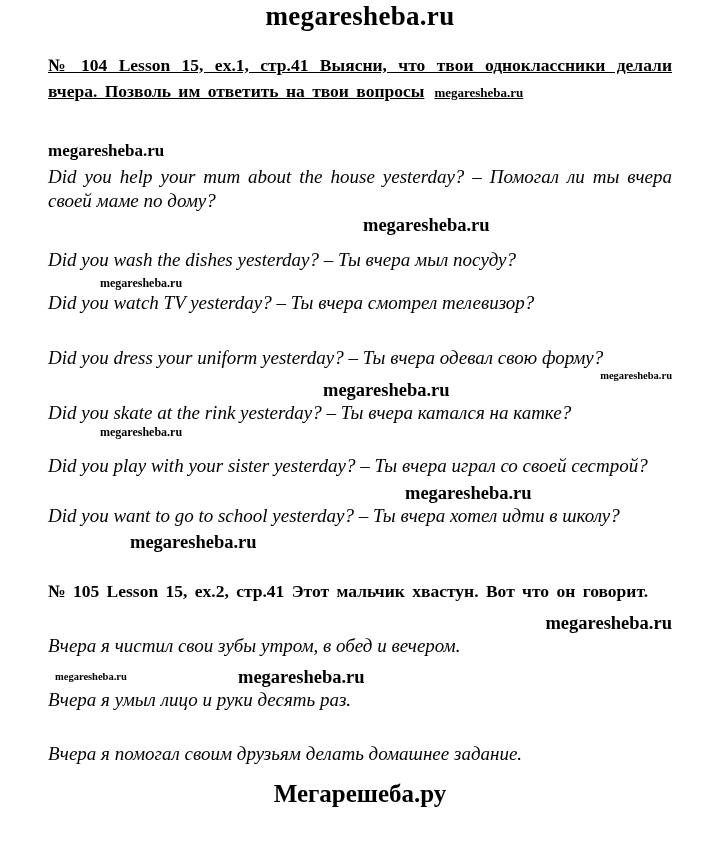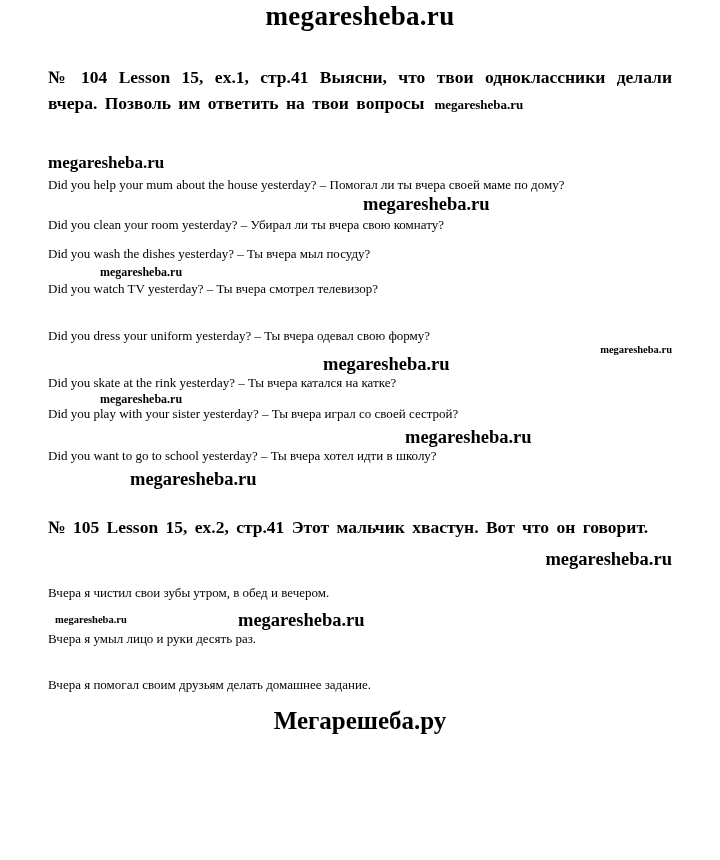--- a/index.html
+++ b/index.html
@@ -17,32 +17,32 @@
   }
   .brand-bottom {
     font-size: 25px; font-weight: bold; text-align: center;
     line-height: 1.2; margin-top: 12px;
   }
 
   .task-heading {
     font-weight: bold; font-size: 17.5px; line-height: 1.5;
     text-align: justify; word-spacing: 3px;
   }
-  .h104 { margin-top: 32px; }
+  .h104 { margin-top: 20px; text-decoration: underline; }
   .h105 { margin-top: 24px; }
 
   .para {
-    font-size: 13px; line-height: 1.3; text-align: justify;
+    font-size: 19px; line-height: 1.3; text-align: justify; font-style: italic;
   }
   .mt1 { margin-top: 1px; }
   .mt3 { margin-top: 3px; }
   .mt12 { margin-top: 12px; }
   .mt13 { margin-top: 30px; }
-  .mt14 { }
-  .mt21 { margin-top: 14px; }
+  .mt14 { margin-top: 14px; }
+  .mt21 { }
 
   .wm { font-weight: bold; line-height: 1.2; display: block; }
   .wm-inline { display: inline; font-size: 13px; margin-left: 10px; white-space: nowrap; }
   .wm-md { font-size: 17px; }
   .wm-lg { font-size: 18.5px; }
   .wm-sm { font-size: 12px; }
   .wm-tiny { font-size: 10.5px; }
 
   .wm-left0  { margin-top: 37px; margin-left: 0; }
   .wm-c1     { margin-top: 0;  margin-left: 315px; }
@@ -69,21 +69,20 @@
   <div class="brand-top">megaresheba.ru</div>
 
   <p class="task-heading h104"><span>№ 104 Lesson 15, ex.1, стр.41 Выясни, что твои одноклассники делали вчера. Позволь им ответить на твои вопросы</span><span class="wm wm-inline">megaresheba.ru</span></p>
 
   <div class="wm wm-md wm-left0">megaresheba.ru</div>
 
   <p class="para mt3">Did you help your mum about the house yesterday? – Помогал ли ты вчера своей маме по дому?</p>
 
   <div class="wm wm-lg wm-c1">megaresheba.ru</div>
 
-  <p class="para mt1">Did you clean your room yesterday? – Убирал ли ты вчера свою комнату?</p>
 
   <p class="para mt12">Did you wash the dishes yesterday? – Ты вчера мыл посуду?</p>
 
   <div class="wm wm-sm wm-ind52 wm-ind52a">megaresheba.ru</div>
 
   <p class="para mt1">Did you watch TV yesterday? – Ты вчера смотрел телевизор?</p>
 
   <p class="para mt13">Did you dress your uniform yesterday? – Ты вчера одевал свою форму?</p>
 
   <div class="wm-row">

